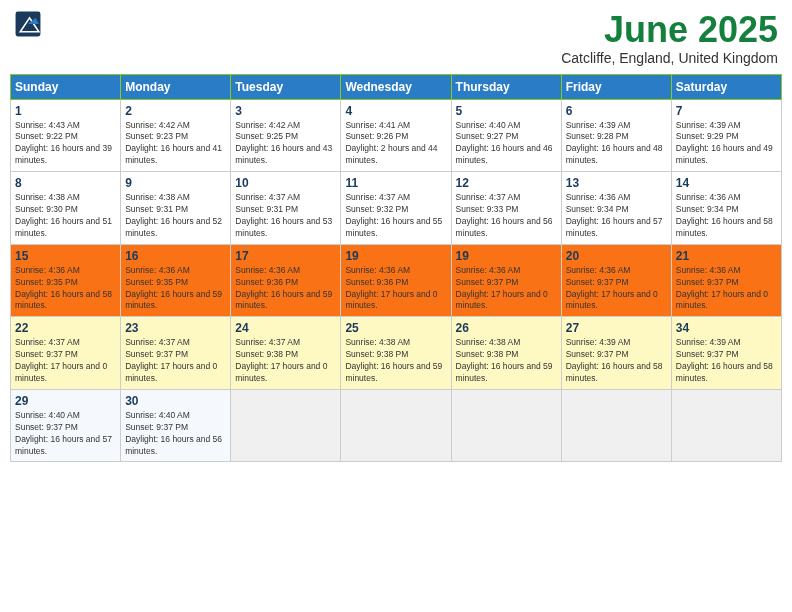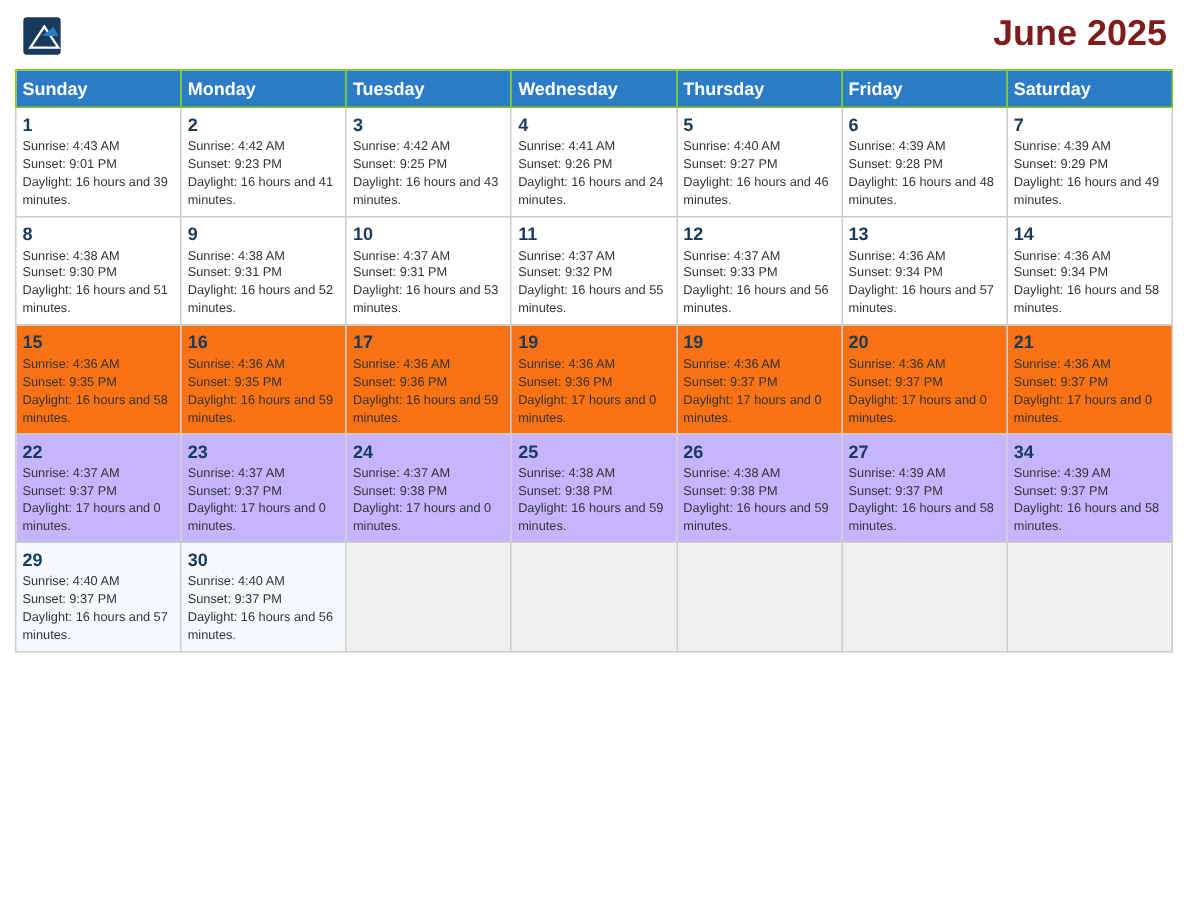--- a/index.html
+++ b/index.html
@@ -23,23 +23,23 @@
       gap: 2px;
     }
     .logo-icon {
       width: 28px;
       height: 28px;
     }
     .title-block {
       text-align: right;
     }
     .month-title {
-      font-size: 24px;
+      font-size: 36px;
       font-weight: bold;
-      color: #7f1d1d;
+      color: #15803d;
       line-height: 1.1;
     }
     .location {
       font-size: 14px;
       color: #333;
     }
     .calendar {
       width: 100%;
       border-collapse: collapse;
       font-size: 9.5px;
@@ -74,38 +74,39 @@
     .day-info {
       font-size: 8.5px;
       color: #333;
       line-height: 1.4;
     }
     .empty-cell {
       background: #f0f0f0 !important;
     }
     .calendar tr:nth-child(2) td { background: #fff; }
     .calendar tr:nth-child(3) td { background: #f97316; }
-    .calendar tr:nth-child(4) td { background: #c4b5fd; }
+    .calendar tr:nth-child(4) td { background: #fef9c3; }
     .calendar tr:nth-child(5) td { background: #f5f8fc; margin-left: 16px; }
     .calendar tr:nth-child(6) td { background: #fff; }
     .calendar tr:nth-child(7) td { background: #f5f8fc; }
   </style>
 </head>
 <body>
 
 <div class="header">
   <div class="logo">
     <svg class="logo-icon" viewBox="0 0 36 36">
       <rect x="2" y="2" width="32" height="32" rx="3" fill="#1a3a5c"></rect>
       <polygon points="8,28 20,10 32,28" fill="none" stroke="#fff" stroke-width="2"></polygon>
       <polygon points="18,18 28,10 32,18" fill="#2a7cc7"></polygon>
     </svg>
   </div>
   <div class="title-block">
     <div class="month-title">June 2025</div>
+    <div class="location">Catcliffe, England, United Kingdom</div>
   </div>
 </div>
 
 <table class="calendar">
   <thead>
     <tr>
       <th>Sunday</th>
       <th>Monday</th>
       <th>Tuesday</th>
       <th>Wednesday</th>
@@ -113,21 +114,21 @@
       <th>Friday</th>
       <th>Saturday</th>
     </tr>
   </thead>
   <tbody id="cal-body">
   <tr>
         <td>
         <span class="day-num">1</span>
         <div class="day-info">
           <span>Sunrise: 4:43 AM</span><br>
-          <span>Sunset: 9:01 PM</span><br>
+          <span>Sunset: 9:22 PM</span><br>
           <span>Daylight: 16 hours and 39 minutes.</span>
         </div>
       </td>
         <td>
         <span class="day-num">2</span>
         <div class="day-info">
           <span>Sunrise: 4:42 AM</span><br>
           <span>Sunset: 9:23 PM</span><br>
           <span>Daylight: 16 hours and 41 minutes.</span>
         </div>
@@ -138,21 +139,21 @@
           <span>Sunrise: 4:42 AM</span><br>
           <span>Sunset: 9:25 PM</span><br>
           <span>Daylight: 16 hours and 43 minutes.</span>
         </div>
       </td>
         <td>
         <span class="day-num">4</span>
         <div class="day-info">
           <span>Sunrise: 4:41 AM</span><br>
           <span>Sunset: 9:26 PM</span><br>
-          <span>Daylight: 16 hours and 24 minutes.</span>
+          <span>Daylight: 2 hours and 44 minutes.</span>
         </div>
       </td>
         <td>
         <span class="day-num">5</span>
         <div class="day-info">
           <span>Sunrise: 4:40 AM</span><br>
           <span>Sunset: 9:27 PM</span><br>
           <span>Daylight: 16 hours and 46 minutes.</span>
         </div>
       </td>

